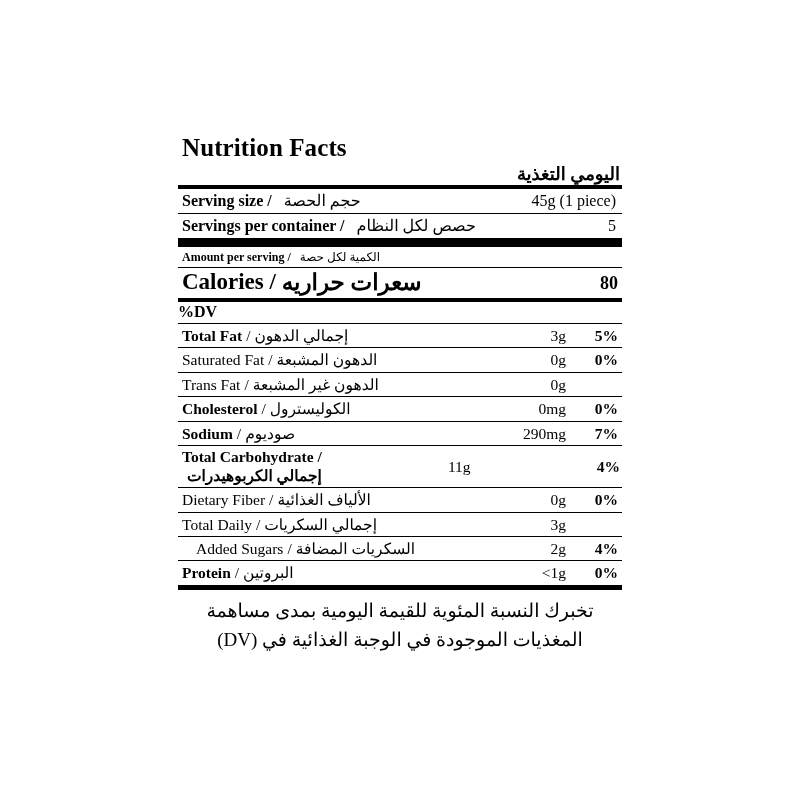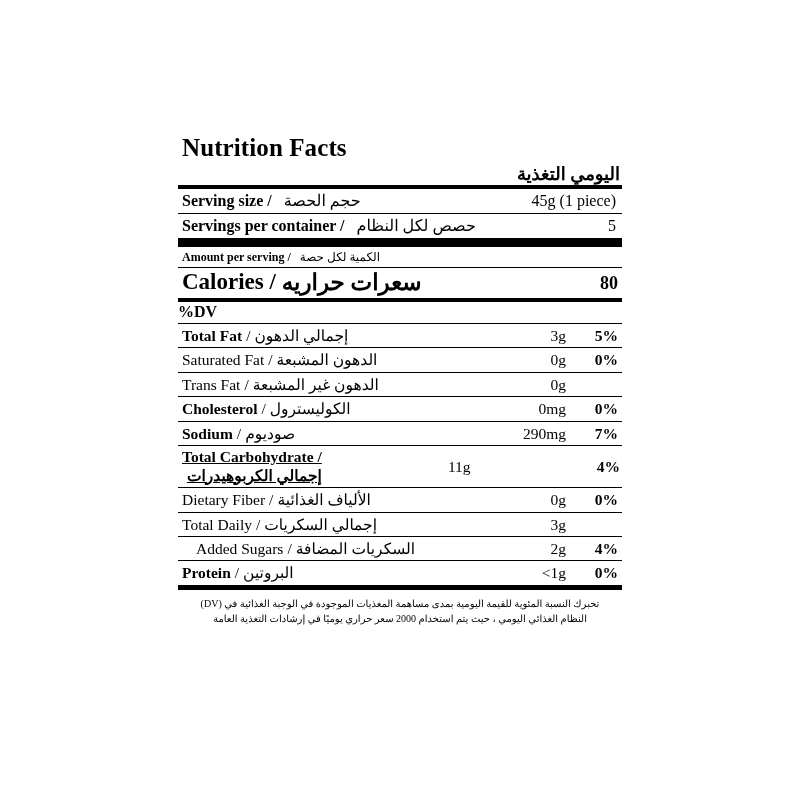--- a/index.html
+++ b/index.html
@@ -130,33 +130,32 @@
   }
   .wrap-row {
     display: flex;
     align-items: center;
     justify-content: space-between;
     padding: 2px 2px 2px 4px;
     font-size: 15.5px;
   }
   .wrap-left {
     line-height: 1.2;
-    text-decoration: underline;
   }
   .wrap-left .ar {
     direction: rtl;
     text-align: right;
   }
   .footnote {
     font-size: 14.5px;
     line-height: 1.25;
     padding: 4px 6px 6px 4px;
   }
   .footnote-ar {
-    font-size: 10px;
+    font-size: 19px;
     line-height: 1.55;
     direction: rtl;
     text-align: center;
     padding: 6px 8px 4px 8px;
   }
 </style>
 </head>
 <body>
 
 <div class="panel">
@@ -319,16 +318,15 @@
     <div class="dv bold">0%</div>
   </div>
 
   <div class="rule-med"></div>
 
 
   <div class="rule-thin"></div>
 
   <div class="footnote-ar">
     <div>تخبرك النسبة المئوية للقيمة اليومية بمدى مساهمة المغذيات الموجودة في الوجبة الغذائية في  (DV)</div>
-    <div>النظام  الغذائي اليومي ، حيث يتم استخدام 2000 سعر حراري يوميًا في إرشادات التغذية العامة</div>
   </div>
 
 </div>
 
 </body></html>

